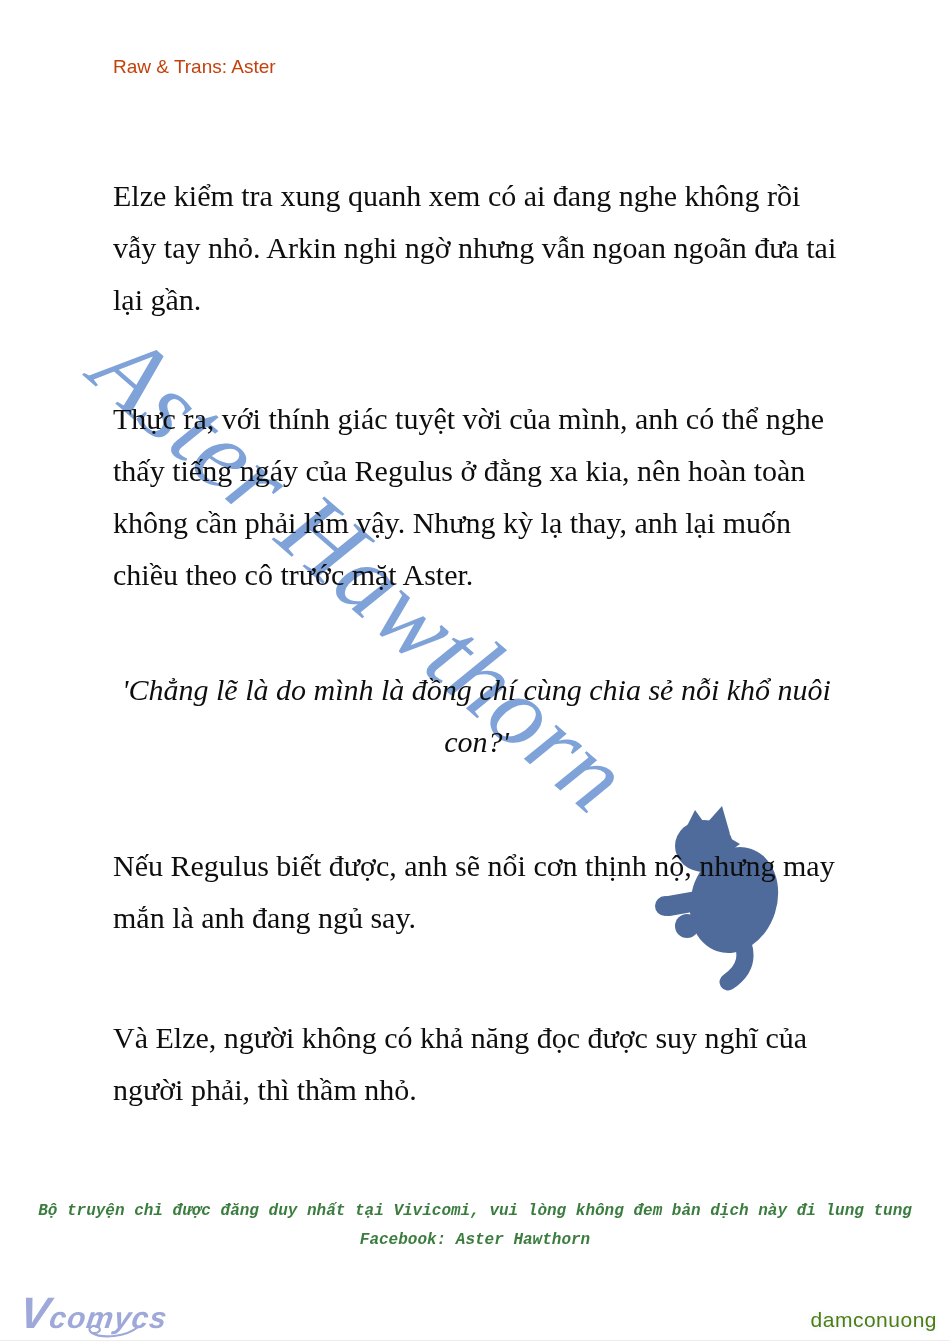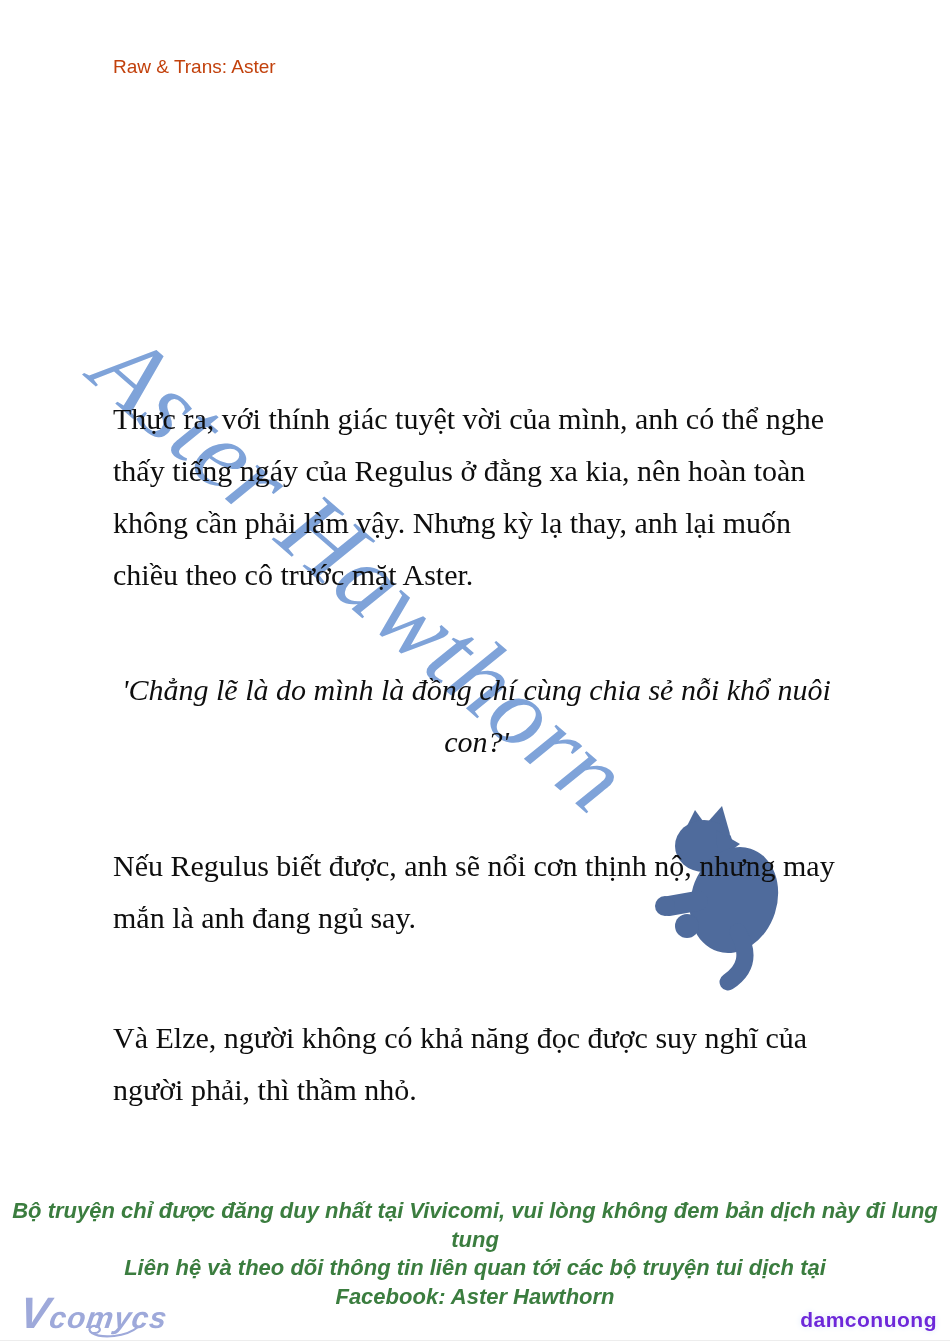--- a/index.html
+++ b/index.html
@@ -28,43 +28,43 @@
     position:absolute; left:142px; top:314px;
     transform-origin:0 0; transform:rotate(41deg);
     font-style:italic; font-size:102px; line-height:1;
     letter-spacing:1px; white-space:nowrap;
     color:#7fa3d9; z-index:1; pointer-events:none;
   }
   .cat-svg { position:absolute; left:650px; top:804px; z-index:2; }
   .footer-note {
     position:absolute; left:0; top:1197px; width:950px;
     text-align:center;
-    font-family:Liberation Sans, sans-serif;
+    font-family:Liberation Mono, monospace;
     font-style:italic; font-weight:bold;
-    font-size:22px; line-height:28.5px;
+    font-size:16px; line-height:28.5px;
     color:#3b7d3f; z-index:3;
   }
   .vcomycs {
     position:absolute; left:20px; top:1288px; z-index:3;
     color:#9ea9da;
   }
   .vcomycs-text {
     display:inline-block;
     font-family:"Liberation Sans","DejaVu Sans",sans-serif;
     font-weight:bold; font-style:italic;
     font-size:30px; letter-spacing:1px;
     transform:skewX(-8deg);
   }
   .vcomycs-text::first-letter { font-size:44px; }
   .vcomycs-swirl { position:absolute; left:52px; top:36px; }
   .damconuong {
     position:absolute; right:13px; top:1308px; z-index:3;
     font-family:"Liberation Sans","DejaVu Sans",sans-serif;
-    font-weight:bold; font-size:21px; letter-spacing:0.5px;
-    color:#6d28d9;
+    font-weight:normal; font-size:21px; letter-spacing:0.5px;
+    color:#4d7c0f;
     text-shadow:0 0 3px #ffffff, 0 0 6px #d7e5f6;
   }
   .bottom-hairline {
     position:absolute; left:0; top:1340px; width:950px; height:1px;
     background:#ededed; z-index:0;
   }
 </style>
 </head>
 <body>
 
@@ -81,32 +81,32 @@
       <ellipse cx="54" cy="42" rx="29" ry="26"></ellipse>
       <polygon points="66,26 90,40 68,56"></polygon>
       <ellipse cx="84" cy="96" rx="43" ry="54" transform="rotate(18 84 96)"></ellipse>
       <rect x="8" y="90" width="50" height="20" rx="10" transform="rotate(-10 30 100)"></rect>
       <circle cx="15" cy="102" r="10"></circle>
       <circle cx="37" cy="122" r="12"></circle>
     </g>
     <path d="M88,128 C100,150 96,166 78,178" stroke="#4f6b9c" stroke-width="17" fill="none" stroke-linecap="round"></path>
   </svg>
 
+  <div class="para p1">Elze kiểm tra xung quanh xem có ai đang nghe không rồi vẫy tay nhỏ. Arkin nghi ngờ nhưng vẫn ngoan ngoãn đưa tai lại gần.</div>
 
   <div class="para p2">Thực ra, với thính giác tuyệt vời của mình, anh có thể nghe thấy tiếng ngáy của Regulus ở đằng xa kia, nên hoàn toàn không cần phải làm vậy. Nhưng kỳ lạ thay, anh lại muốn chiều theo cô trước mặt Aster.</div>
 
   <div class="para italic p3">'Chẳng lẽ là do mình là đồng chí cùng chia sẻ nỗi khổ nuôi con?'</div>
 
   <div class="para p4">Nếu Regulus biết được, anh sẽ nổi cơn thịnh nộ, nhưng may mắn là anh đang ngủ say.</div>
 
   <div class="para p5">Và Elze, người không có khả năng đọc được suy nghĩ của người phải, thì thầm nhỏ.</div>
 
   <div class="footer-note">
     <div>Bộ truyện chỉ được đăng duy nhất tại Vivicomi, vui lòng không đem bản dịch này đi lung tung</div>
-    <div>Liên hệ và theo dõi thông tin liên quan tới các bộ truyện tui dịch tại</div>
     <div>Facebook: Aster Hawthorn</div>
   </div>
 
   <div class="vcomycs">
     <span class="vcomycs-text">Vcomycs</span>
     <svg class="vcomycs-swirl" width="70" height="16" viewBox="0 0 70 16">
       <path d="M66,3 C54,13 30,15 20,9 C14,5 20,0 26,3 C30,5 27,10 21,9" stroke="#9ea9da" stroke-width="2.2" fill="none" stroke-linecap="round"></path>
     </svg>
   </div>
 

